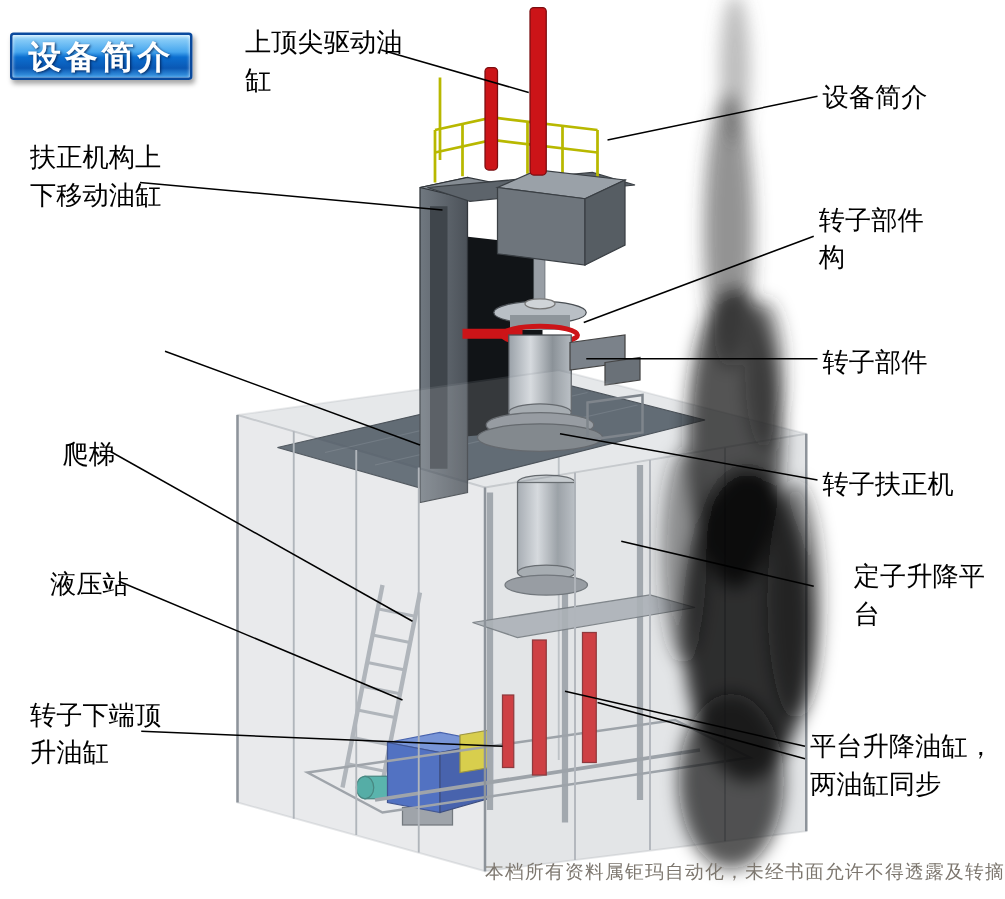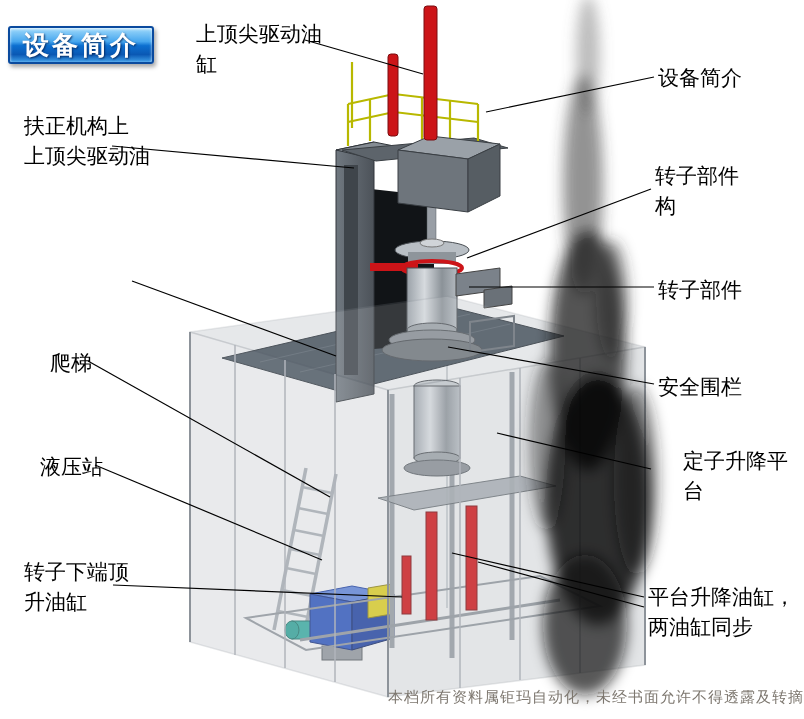--- a/index.html
+++ b/index.html
@@ -213,26 +213,26 @@
       <line x1="644" y1="607" x2="478" y2="562"></line>
     </g>
   </svg>
 
   <div class="badge">设备简介</div>
 
   <div class="label lb0">上顶尖驱动油
 缸</div>
   <div class="label lb1">设备简介</div>
   <div class="label lb2">扶正机构上
-上顶尖驱动油</div>
+下移动油缸</div>
   <div class="label lb3">转子部件
 构</div>
   <div class="label lb5">转子部件</div>
   <div class="label lb6">爬梯</div>
-  <div class="label lb7">安全围栏</div>
+  <div class="label lb7">转子扶正机</div>
   <div class="label lb8">液压站</div>
   <div class="label lb9">定子升降平
 台</div>
   <div class="label lb11">平台升降油缸，
 两油缸同步</div>
   <div class="label lb10">转子下端顶
 升油缸</div>
 
   <div class="watermark">本档所有资料属钜玛自动化，未经书面允许不得透露及转摘</div>
 

